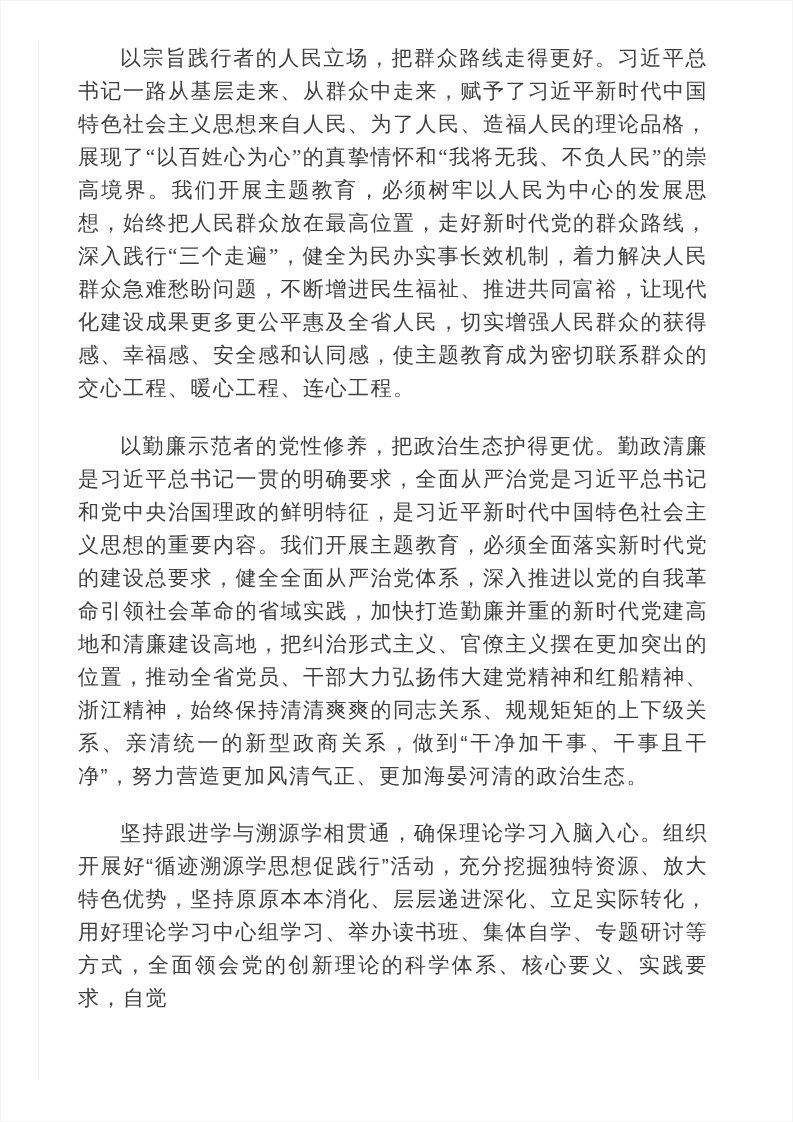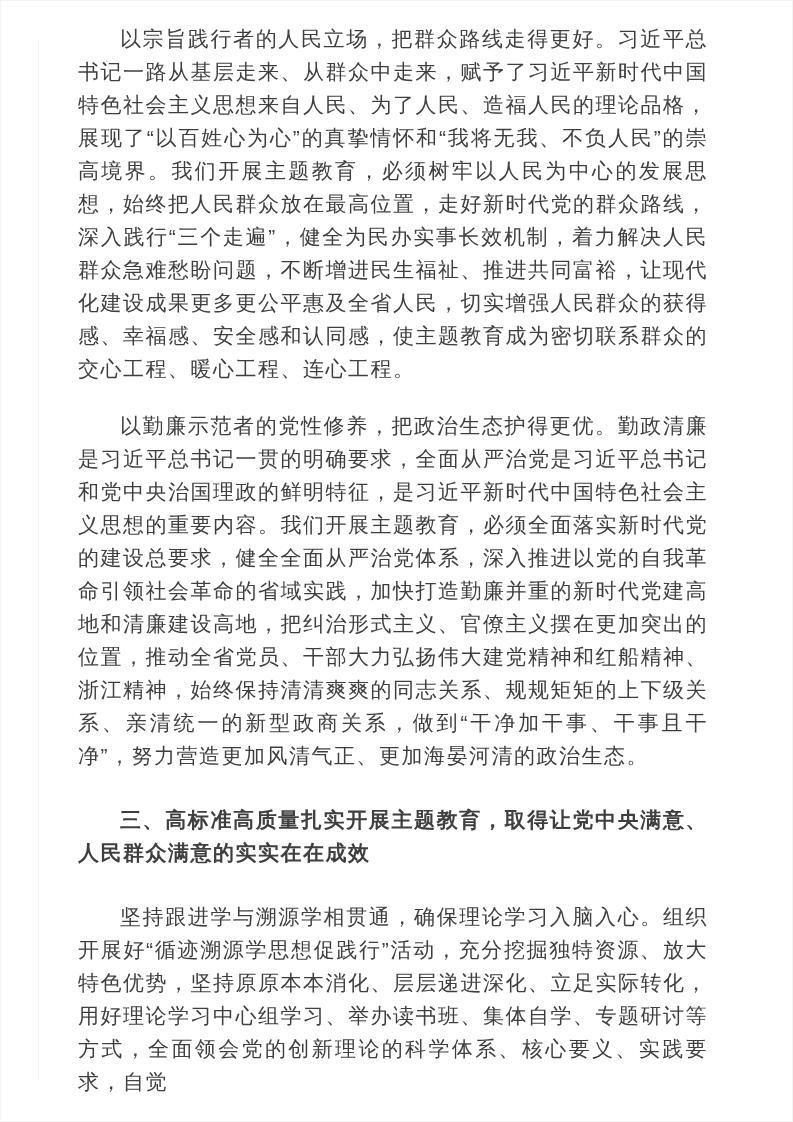--- a/index.html
+++ b/index.html
@@ -35,34 +35,34 @@
     letter-spacing: 1.5px;
     text-align: justify;
     text-justify: inter-ideograph;
   }
   .para {
     margin: 24px 0;
     text-indent: 2em;
     font-weight: normal;
   }
   .para.first {
-    margin-top: 22px;
+    margin-top: 42px;
+    font-family: Liberation Serif, serif;
   }
   .heading {
     margin: 31px 0;
     text-indent: 2em;
     font-weight: bold;
     font-size: 21px;
     line-height: 33px;
   }
 </style>
 </head>
 <body>
 
 <div class="viewport">
   <div class="page-edge-left"></div>
   <div class="page">
     <p class="para first">以宗旨践行者的人民立场，把群众路线走得更好。习近平总书记一路从基层走来、从群众中走来，赋予了习近平新时代中国特色社会主义思想来自人民、为了人民、造福人民的理论品格，展现了“以百姓心为心”的真挚情怀和“我将无我、不负人民”的崇高境界。我们开展主题教育，必须树牢以人民为中心的发展思想，始终把人民群众放在最高位置，走好新时代党的群众路线，深入践行“三个走遍”，健全为民办实事长效机制，着力解决人民群众急难愁盼问题，不断增进民生福祉、推进共同富裕，让现代化建设成果更多更公平惠及全省人民，切实增强人民群众的获得感、幸福感、安全感和认同感，使主题教育成为密切联系群众的交心工程、暖心工程、连心工程。</p>
     <p class="para">以勤廉示范者的党性修养，把政治生态护得更优。勤政清廉是习近平总书记一贯的明确要求，全面从严治党是习近平总书记和党中央治国理政的鲜明特征，是习近平新时代中国特色社会主义思想的重要内容。我们开展主题教育，必须全面落实新时代党的建设总要求，健全全面从严治党体系，深入推进以党的自我革命引领社会革命的省域实践，加快打造勤廉并重的新时代党建高地和清廉建设高地，把纠治形式主义、官僚主义摆在更加突出的位置，推动全省党员、干部大力弘扬伟大建党精神和红船精神、浙江精神，始终保持清清爽爽的同志关系、规规矩矩的上下级关系、亲清统一的新型政商关系，做到“干净加干事、干事且干净”，努力营造更加风清气正、更加海晏河清的政治生态。</p>
-    <h3 class="heading">三、高标准高质量扎实开展主题教育，取得让党中央满意、人民群众满意的实实在在成效</h3>
     <p class="para">坚持跟进学与溯源学相贯通，确保理论学习入脑入心。组织开展好“循迹溯源学思想促践行”活动，充分挖掘独特资源、放大特色优势，坚持原原本本消化、层层递进深化、立足实际转化，用好理论学习中心组学习、举办读书班、集体自学、专题研讨等方式，全面领会党的创新理论的科学体系、核心要义、实践要求，自觉</p>
   </div>
 </div>
 
 </body></html>

